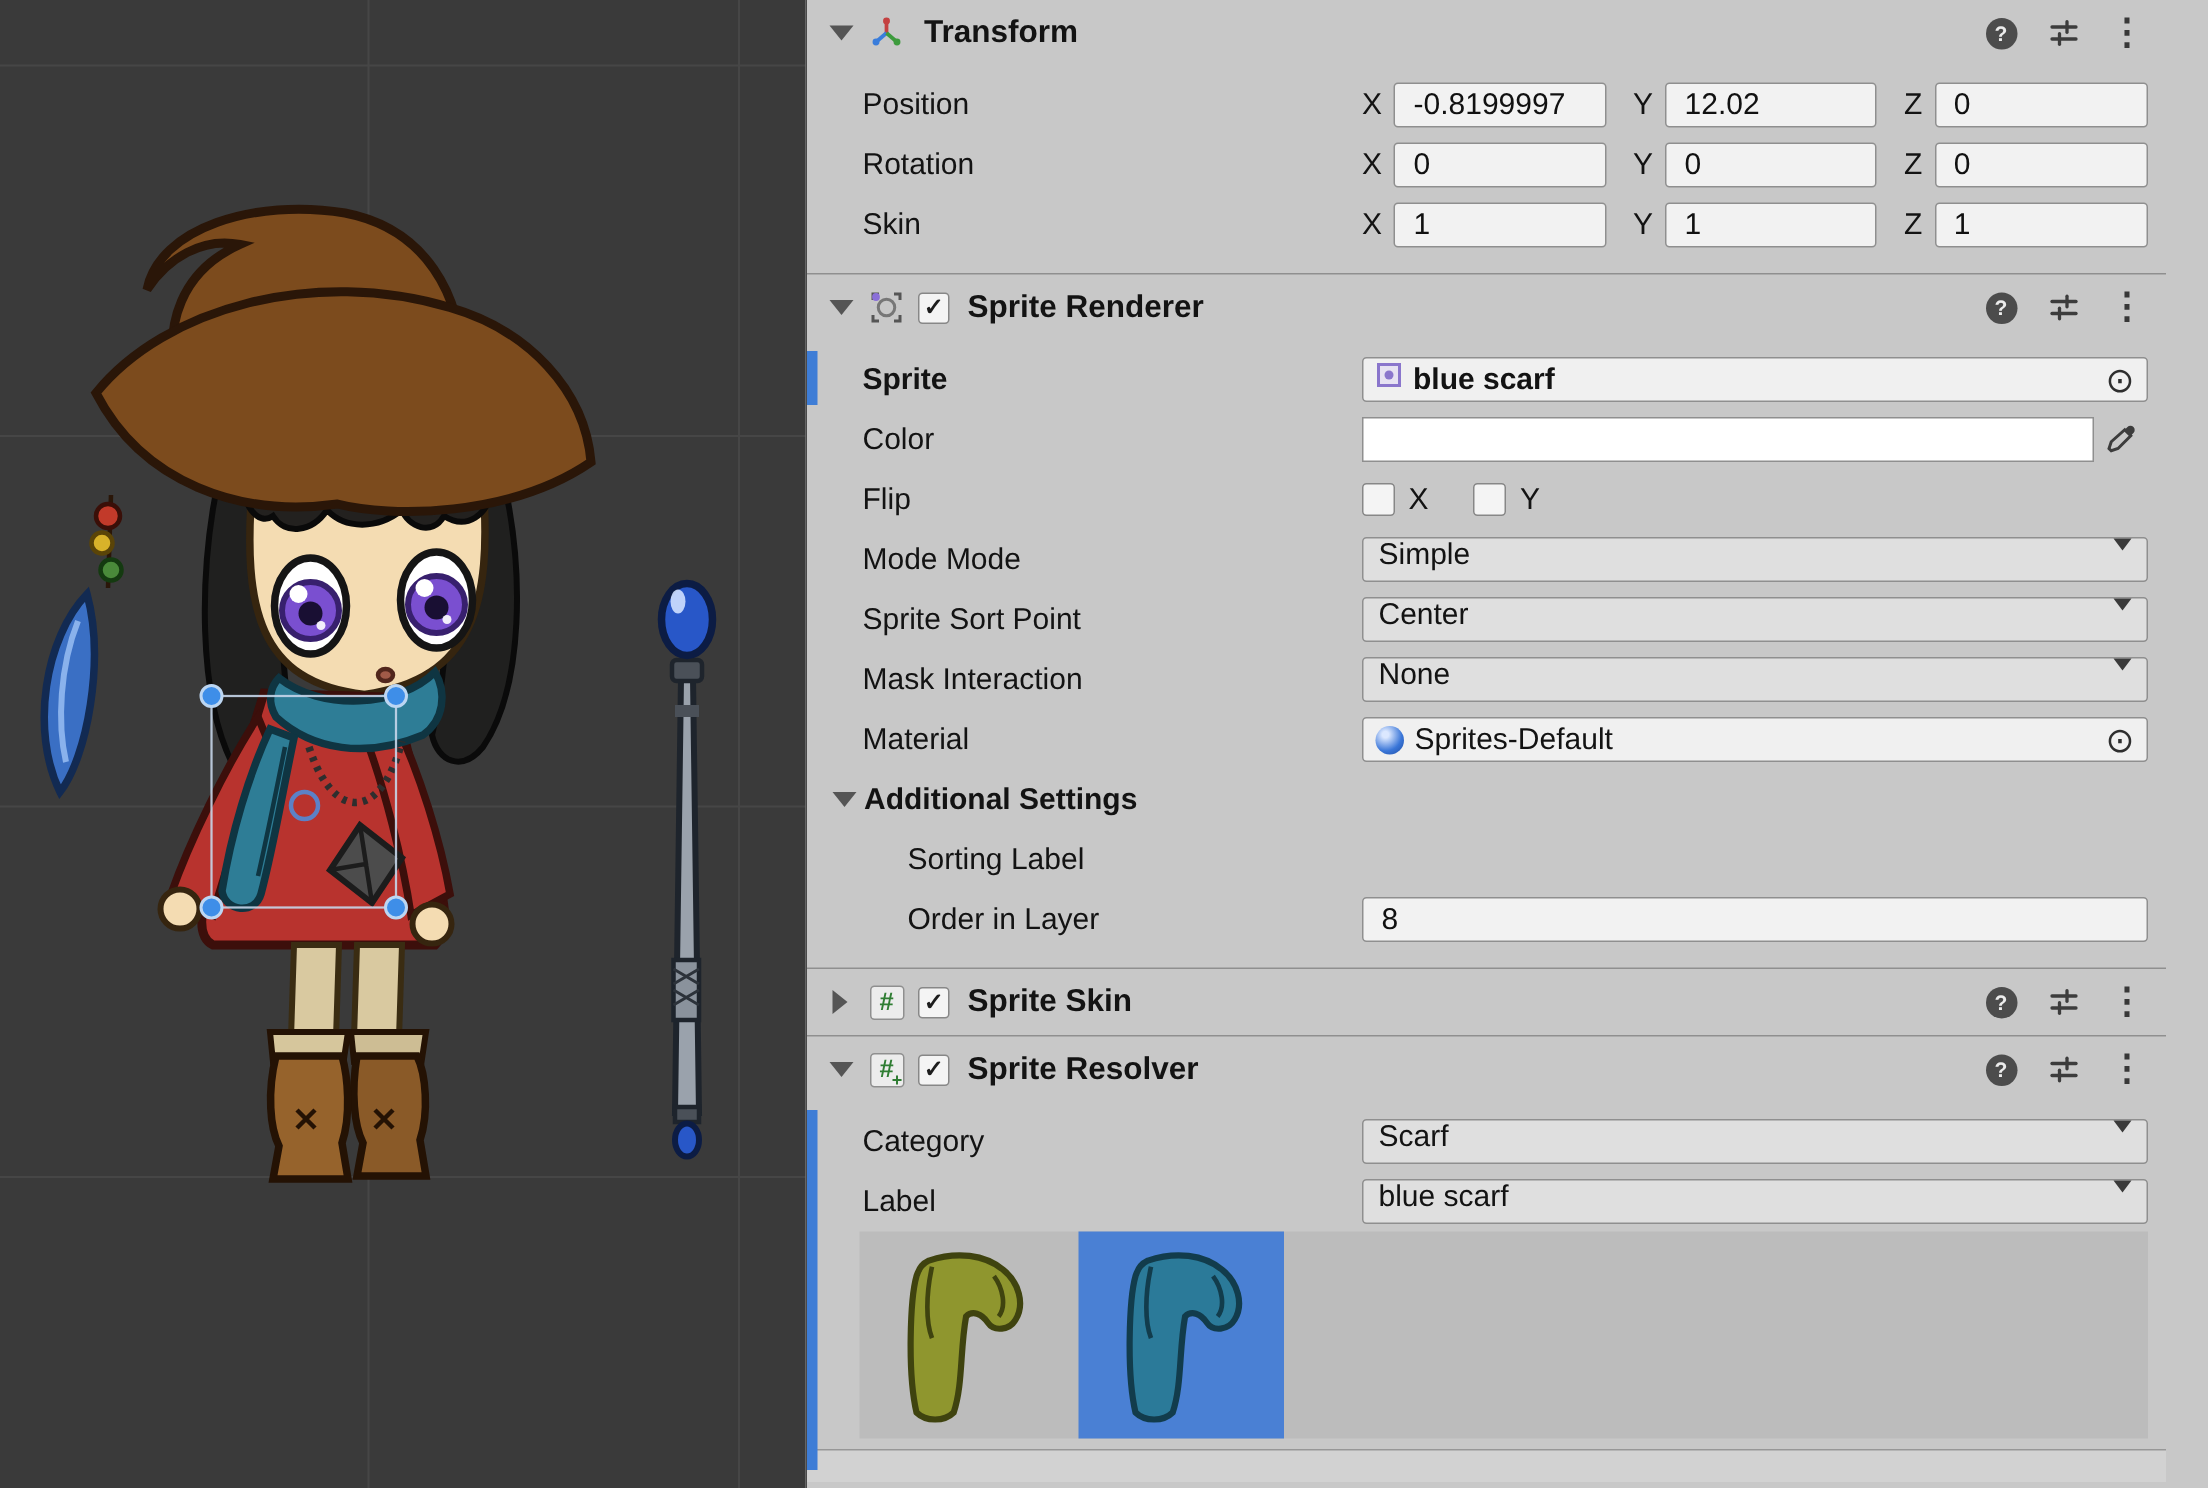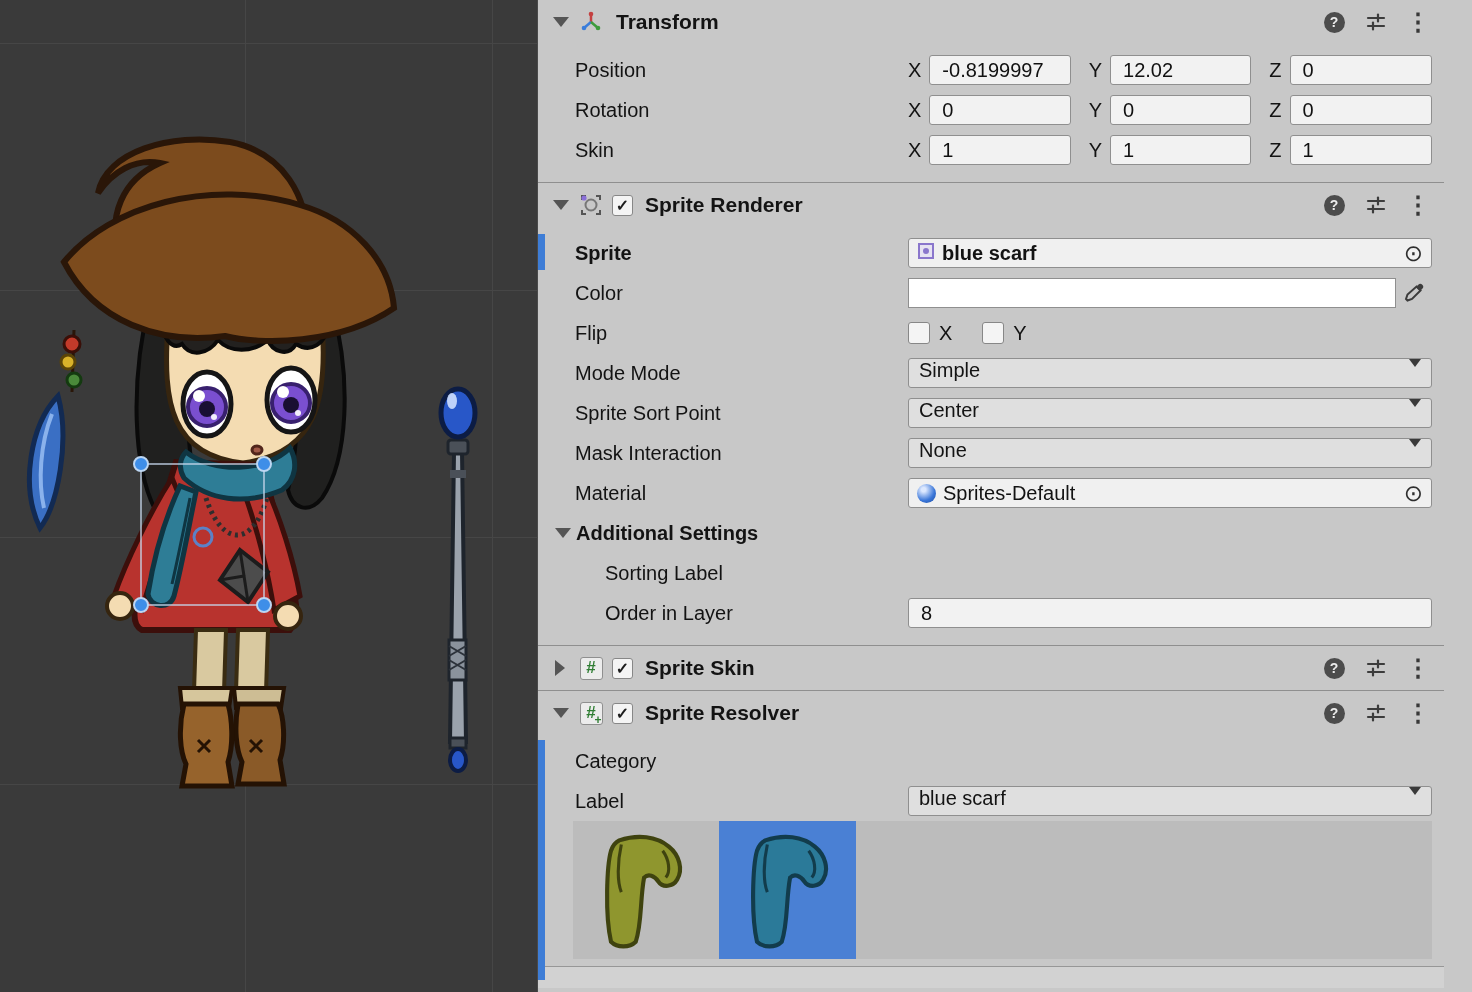--- a/index.html
+++ b/index.html
@@ -445,20 +445,26 @@
             <line x1="13" y1="3.5" x2="13" y2="10.5"></line>
                 <line x1="8" y1="11.5" x2="8" y2="18.5"></line>
           </g>
             </svg>
         </span>
         <span class="hicon kebab">⋮</span>
       </div>
       <div class="rows" style="padding-bottom:0;">
         <div class="row">
           <span class="rlabel">Category</span>
+          <div class="rvalue">
+            <div class="dropdown">
+              <span class="dval">Scarf</span>
+              <span class="dd-arrow"></span>
+            </div>
+          </div>
         </div>
         <div class="row">
           <span class="rlabel">Label</span>
           <div class="rvalue">
             <div class="dropdown">
               <span class="dval">blue scarf</span>
               <span class="dd-arrow"></span>
             </div>
           </div>
         </div>

